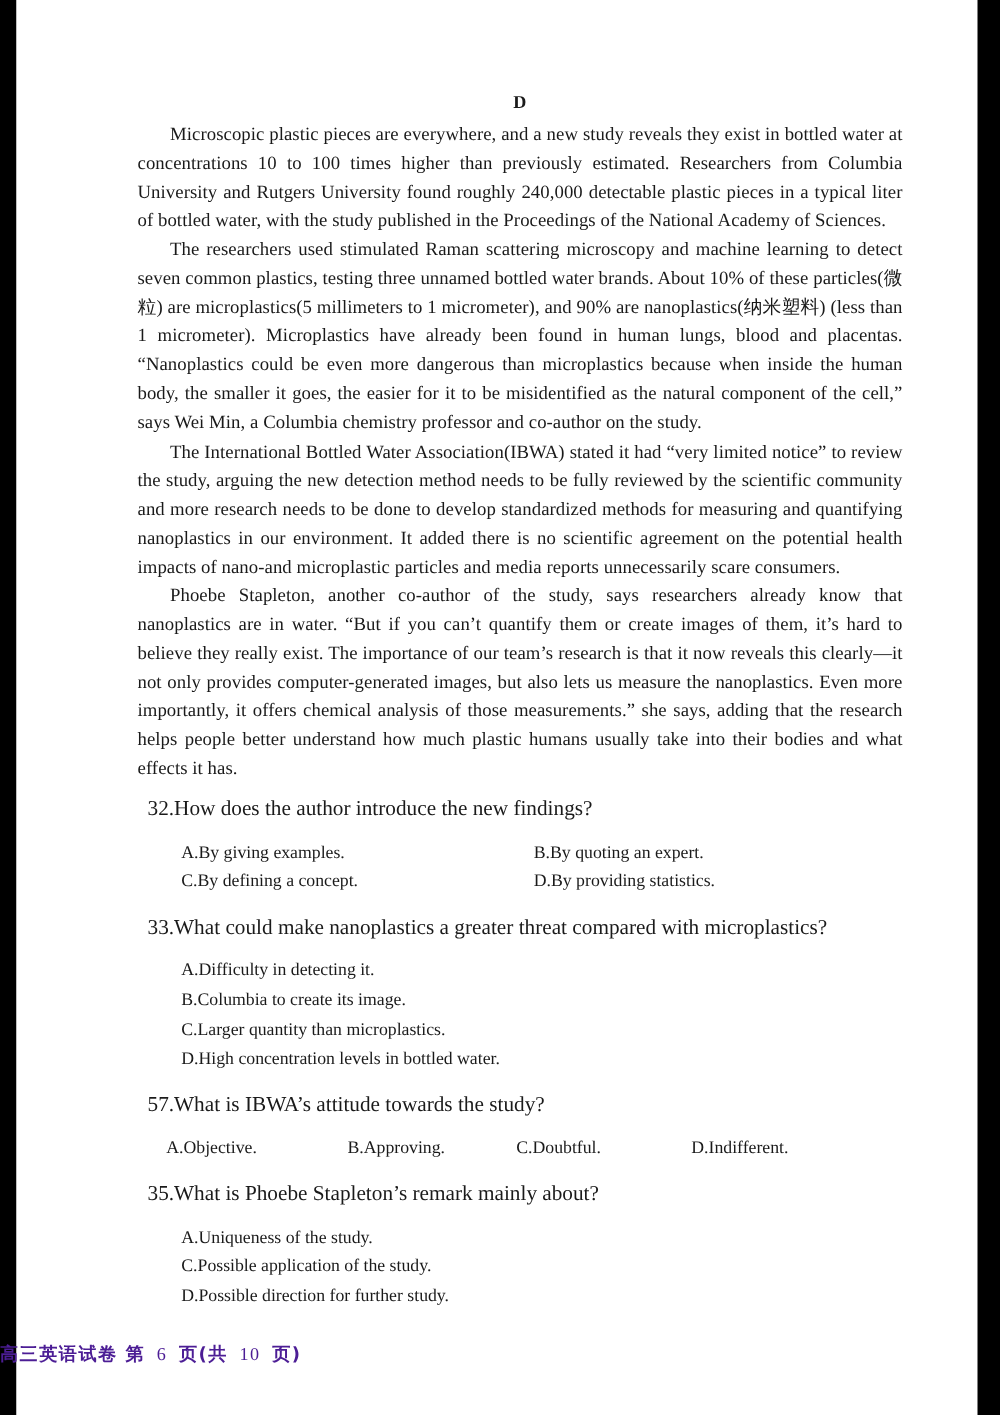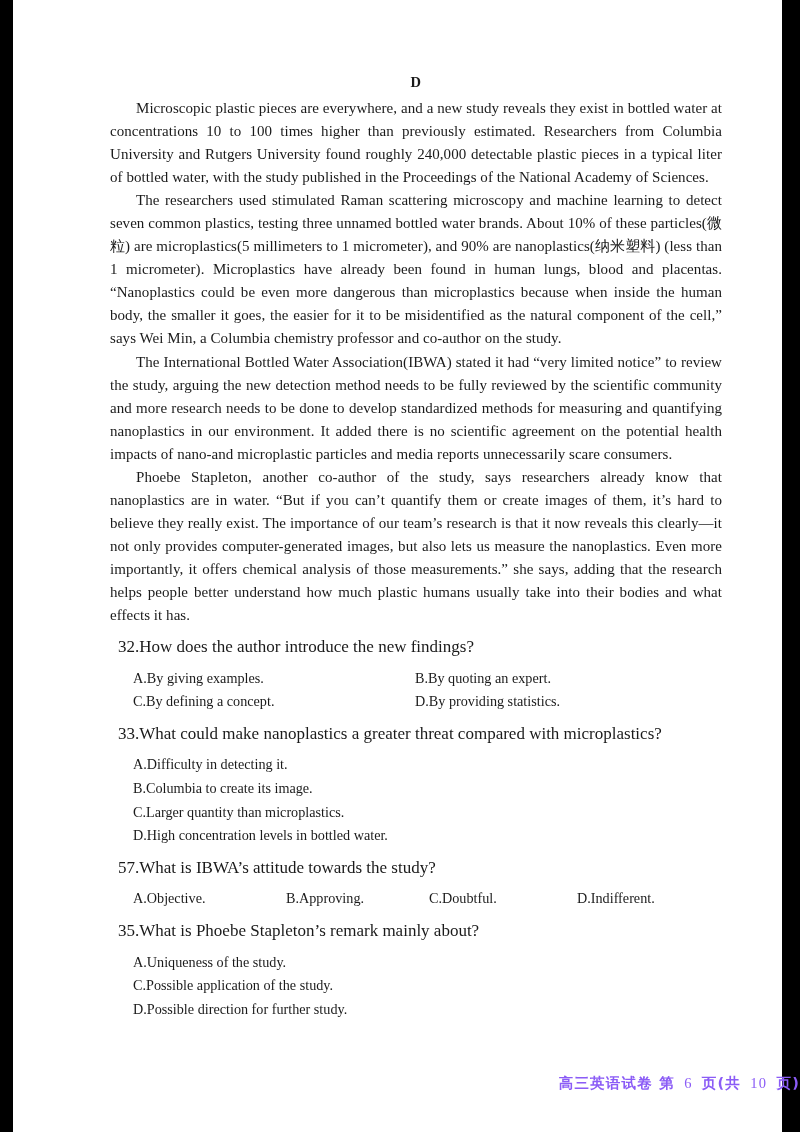--- a/index.html
+++ b/index.html
@@ -68,21 +68,21 @@
     margin-top: 0;
   }
   .q-stem {
     font-size: 17px;
     line-height: 23.6px;
     margin: 8px;
     text-indent: 0;
     white-space: nowrap;
   }
   .opts {
-    margin: 0;
+    margin: 12px;
     padding: 0;
   }
   .opt {
     font-size: 14.2px;
     line-height: 23.6px;
     white-space: nowrap;
   }
 
   
   .opts.col1 .opt {
@@ -96,41 +96,40 @@
   .opts.col2 .opt-row {
     display: flex;
     line-height: 23.6px;
   }
   .opts.col2 .opt-a { width: 282px; margin-left: 23px; }
 
   
   .opts.col4 {
     display: flex;
     margin-left: 23px;
-    gap: 8px;
   }
   .opts.col4 .opt {
     display: block;
   }
   .opts.col4 .c0 { width: 145px; }
   .opts.col4 .c1 { width: 135px; }
   .opts.col4 .c2 { width: 140px; }
   .opts.col4 .c3 { width: auto; }
 
   .footer {
     position: absolute;
     left: 0;
     right: 0;
     top: 1074px;
-    text-align: right;
+    text-align: left;
     font-family: "DejaVu Sans", "Liberation Sans", sans-serif;
     font-size: 14.5px;
     font-weight: bold;
     letter-spacing: 1.2px;
-    color: #8b5cf6;
+    color: #4c1d95;
   }
   .footer .fnum {
     font-family: "Liberation Serif", "DejaVu Serif", serif;
     font-weight: normal;
     padding: 0 3px;
   }
 </style>
 </head>
 <body>
 

